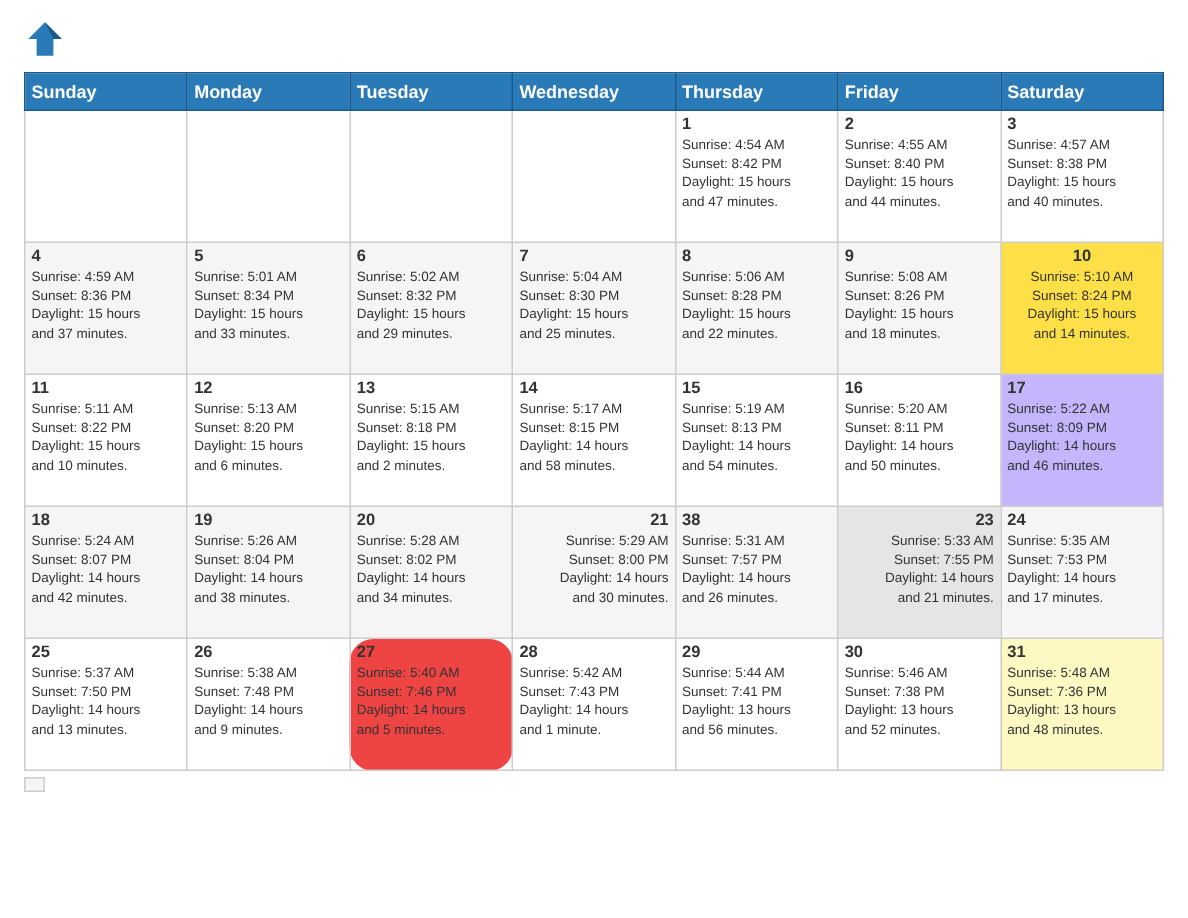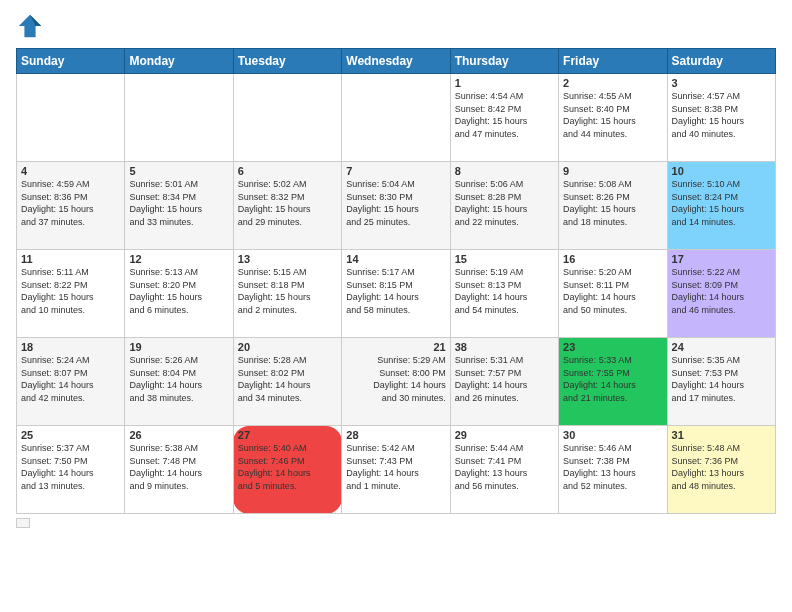--- a/index.html
+++ b/index.html
@@ -217,21 +217,21 @@
 Daylight: 15 hours
 and 22 minutes.</div>
           </td>
           <td style="background: rgb(245, 245, 245);">
             <span class="day-num">9</span>
             <div class="day-info" style="white-space: pre-line;">Sunrise: 5:08 AM
 Sunset: 8:26 PM
 Daylight: 15 hours
 and 18 minutes.</div>
           </td>
-          <td style="background: #7dd3fc;">
+          <td style="background: #fde047; text-align: center;">
             <span class="day-num">10</span>
             <div class="day-info" style="white-space: pre-line;">Sunrise: 5:10 AM
 Sunset: 8:24 PM
 Daylight: 15 hours
 and 14 minutes.</div>
           </td>
         </tr>
         <tr>
           <td style="background: rgb(255, 255, 255);">
             <span class="day-num">11</span>
@@ -312,21 +312,21 @@
 Daylight: 14 hours
 and 30 minutes.</div>
           </td>
           <td style="background: rgb(245, 245, 245);">
             <span class="day-num">38</span>
             <div class="day-info" style="white-space: pre-line;">Sunrise: 5:31 AM
 Sunset: 7:57 PM
 Daylight: 14 hours
 and 26 minutes.</div>
           </td>
-          <td style="background: #22c55e;">
+          <td style="background: #e5e5e5; text-align: right;">
             <span class="day-num">23</span>
             <div class="day-info" style="white-space: pre-line;">Sunrise: 5:33 AM
 Sunset: 7:55 PM
 Daylight: 14 hours
 and 21 minutes.</div>
           </td>
           <td style="background: rgb(245, 245, 245);">
             <span class="day-num">24</span>
             <div class="day-info" style="white-space: pre-line;">Sunrise: 5:35 AM
 Sunset: 7:53 PM

